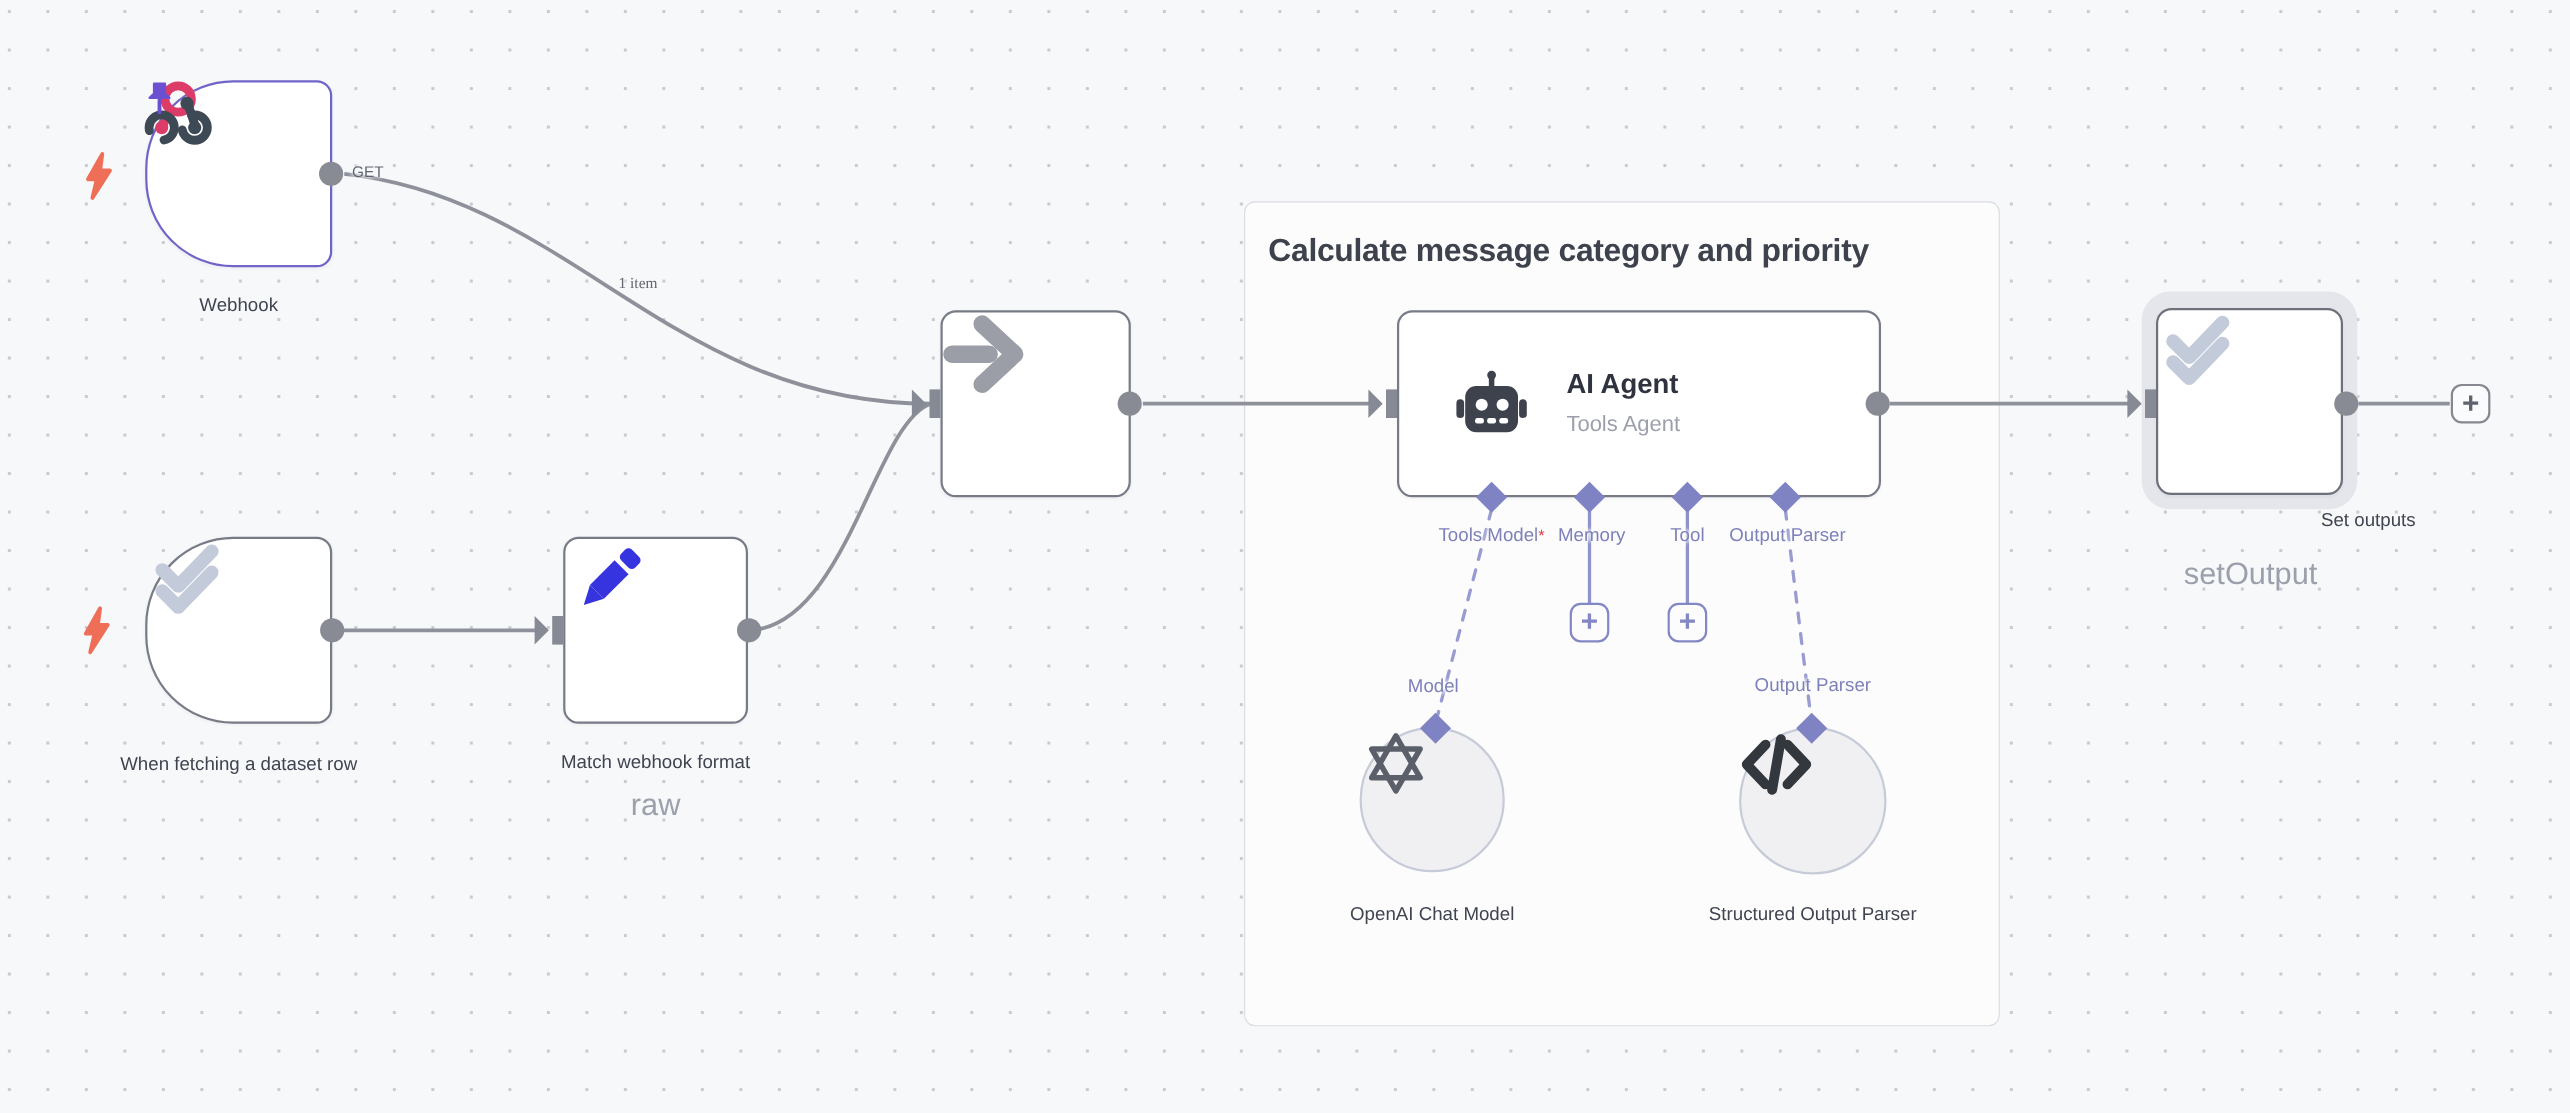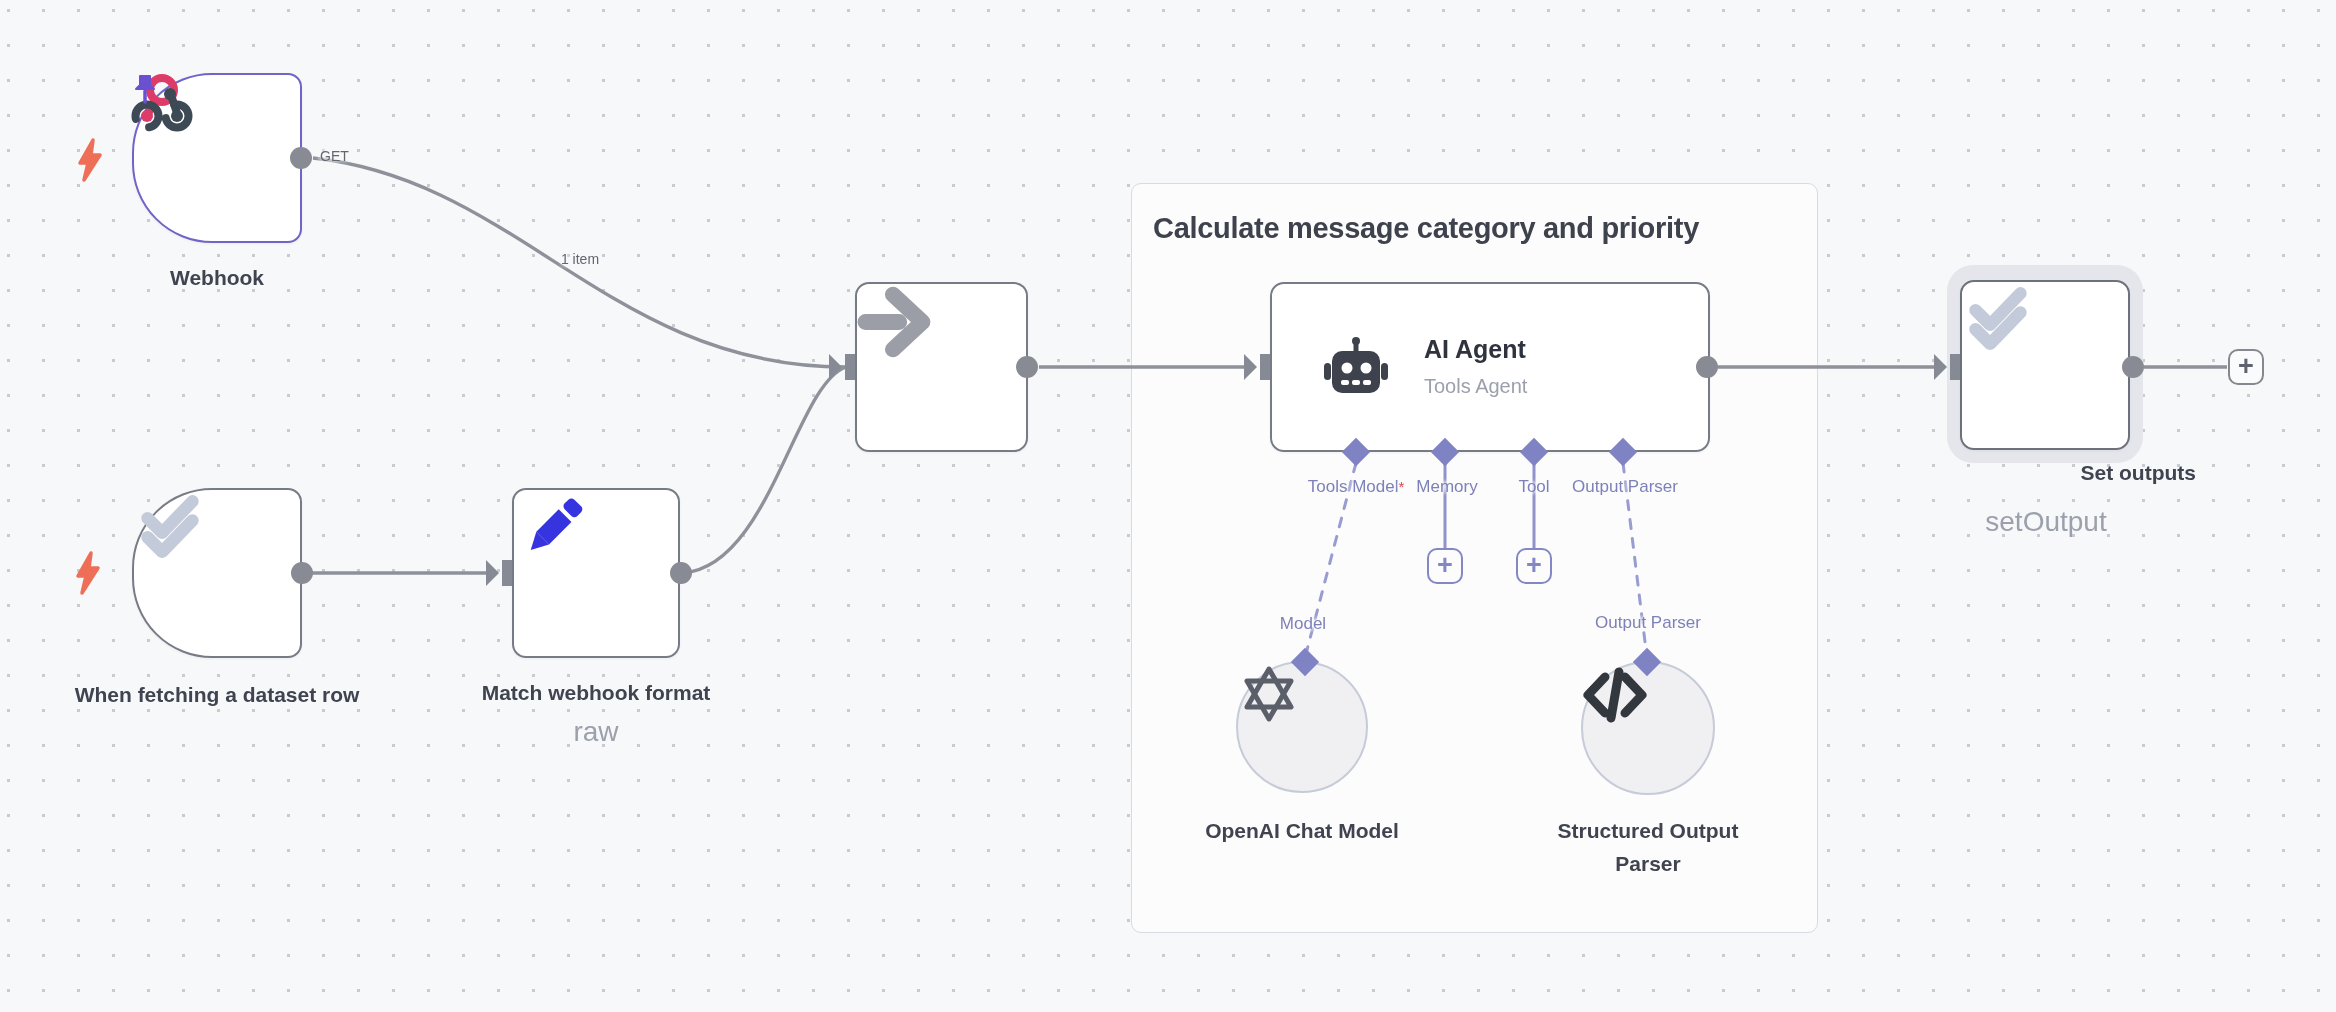--- a/index.html
+++ b/index.html
@@ -39,21 +39,21 @@
     position:absolute;left:1947px;top:265px;width:196px;height:198px;
     background:#e4e6ec;border-radius:26px;
   }
   .round-node{
     position:absolute;background:#f0f0f3;border:2.2px solid #c6cbd8;
     border-radius:50%;box-sizing:border-box;
     display:flex;align-items:center;justify-content:center;
   }
   
   .nlabel{
-    position:absolute;font-size:21px;font-weight:700;color:#3f4450;
+    position:absolute;font-size:17px;font-weight:400;color:#3f4450;
     text-align:center;line-height:33px;
   }
   .nsub{
     position:absolute;font-size:28px;font-weight:400;color:#9ba0ac;
     text-align:center;white-space:nowrap;
   }
   .edge-label{
     position:absolute;font-size:14px;color:#62666f;white-space:nowrap;
     text-shadow:0 0 4px #f7f8fa,0 0 4px #f7f8fa,0 0 6px #f7f8fa;
   }
@@ -225,21 +225,21 @@
     <g>
       <path d="M91 553 L78 576 L86 576 L82 593 L98 568 L89 568 Z" fill="#ee6e57" stroke="#ee6e57" stroke-width="3.5" stroke-linejoin="round"></path>
     </g>
   </svg>
 
   <div class="plusbtn" style="left:1427px;top:548px;">+</div>
   <div class="plusbtn" style="left:1516px;top:548px;">+</div>
   <div class="plusbtn gray" style="left:2228px;top:349px;">+</div>
 
   <div class="edge-label" style="left:320px;top:148px;">GET</div>
-  <div class="edge-label" style="left:580px;top:251px;transform:translateX(-50%);">1 item</div>
+  <div class="edge-label" style="left:580px;top:251px;transform:translateX(-50%);font-family:Liberation Serif, serif;">1 item</div>
 
   <div class="nlabel" style="left:77px;top:261px;width:280px;">Webhook</div>
   <div class="nlabel" style="left:62px;top:678px;width:310px;">When fetching a dataset row</div>
   <div class="nlabel" style="left:446px;top:676px;width:300px;">Match webhook format</div>
   <div class="nsub" style="left:446px;top:716px;width:300px;">raw</div>
   <div class="nlabel" style="left:1152px;top:814px;width:300px;">OpenAI Chat Model</div>
   <div class="nlabel" style="left:1538px;top:814px;width:220px;">Structured Output Parser</div>
   <div class="nlabel" style="left:1896px;top:456px;width:300px;text-align:right;">Set outputs</div>
   <div class="nsub" style="left:1896px;top:506px;width:300px;">setOutput</div>
 

